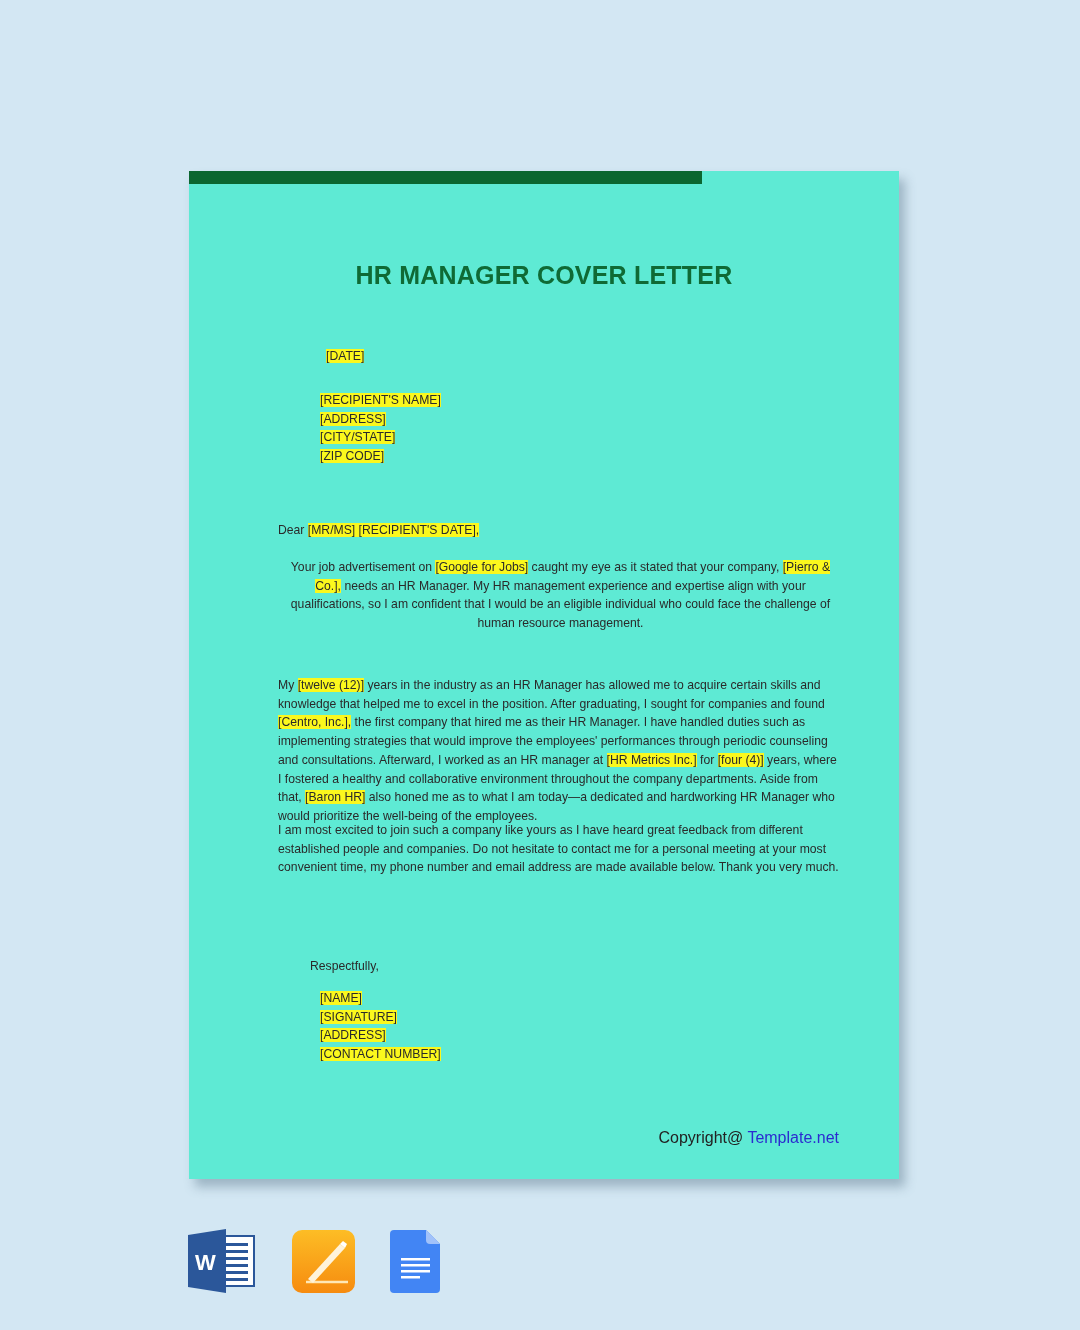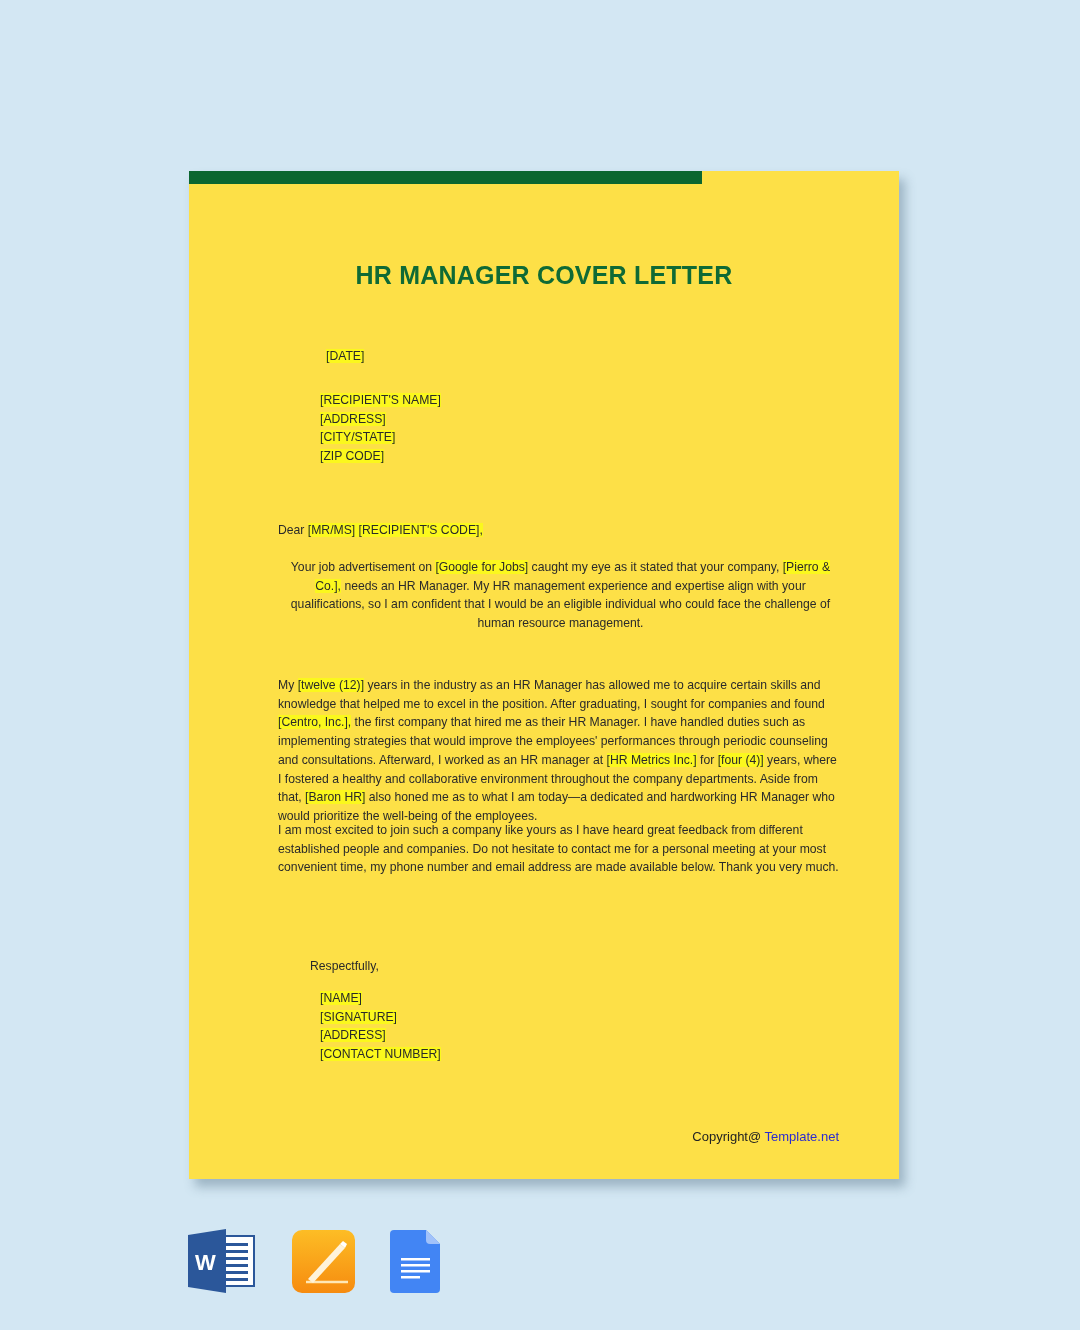--- a/index.html
+++ b/index.html
@@ -7,21 +7,21 @@
     width: 1080px; height: 1330px;
     background: #d3e7f3;
     position: relative;
     overflow: hidden;
     font-family: "Liberation Sans", "DejaVu Sans", sans-serif;
   }
   .page {
     position: absolute;
     left: 189px; top: 171px;
     width: 710px; height: 1008px;
-    background: #fde047;
+    background: #5eead4;
     box-shadow: 6px 8px 10px rgba(90, 120, 140, 0.45);
     text-decoration: underline;
   }
   .top-bar {
     position: absolute; left: 0; top: 0;
     width: 513px; height: 13px;
     background: #0b6630;
   }
   .title {
     position: absolute; left: 0; right: 0; top: 90px;
@@ -41,21 +41,21 @@
   .date { top: 176px; padding-left: 48px; }
   .recipient { top: 220px; }
   .salutation { top: 350px; }
   .p1 { top: 387px; text-align: center; }
   .p2 { top: 482px; margin-top: 23px; }
   .p3 { top: 650px; }
   .closing { top: 786px; margin-left: 32px; }
   .signature { top: 818px; }
   .copyright {
     position: absolute; right: 60px; top: 958px;
-    font-size: 13px; color: #222;
+    font-size: 16px; color: #222;
     font-family: "Liberation Sans", sans-serif;
   }
   .copyright .brand { color: #2b2bd0; }
   .app-icon { position: absolute; }
 </style>
 </head>
 <body>
 
 <div class="page">
   <div class="top-bar"></div>
@@ -66,21 +66,21 @@
   </div>
 
   <div class="body-text recipient">
     <span class="line"><span class="hl">[RECIPIENT'S NAME]</span></span>
     <span class="line"><span class="hl">[ADDRESS]</span></span>
     <span class="line"><span class="hl">[CITY/STATE]</span></span>
     <span class="line"><span class="hl">[ZIP CODE]</span></span>
   </div>
 
   <div class="body-text salutation">
-    <span>Dear </span><span class="hl">[MR/MS] [RECIPIENT'S CODE],</span>
+    <span>Dear </span><span class="hl">[MR/MS] [RECIPIENT'S DATE],</span>
   </div>
 
   <p class="block body-text p1">
     <span>Your job advertisement on </span><span class="hl">[Google for Jobs]</span><span> caught my eye as it stated that your company, </span><span class="hl">[Pierro &amp; Co.],</span><span> needs an HR Manager. My HR management experience and expertise align with your qualifications, so I am confident that I would be an eligible individual who could face the challenge of human resource management.</span>
   </p>
 
   <p class="block body-text p2">
     <span>My </span><span class="hl">[twelve (12)]</span><span> years in the industry as an HR Manager has allowed me to acquire certain skills and knowledge that helped me to excel in the position. After graduating, I sought for companies and found </span><span class="hl">[Centro, Inc.],</span><span> the first company that hired me as their HR Manager. I have handled duties such as implementing strategies that would improve the employees' performances through periodic counseling and consultations. Afterward, I worked as an HR manager at </span><span class="hl">[HR Metrics Inc.]</span><span> for </span><span class="hl">[four (4)]</span><span> years, where I fostered a healthy and collaborative environment throughout the company departments. Aside from that, </span><span class="hl">[Baron HR]</span><span> also honed me as to what I am today—a dedicated and hardworking HR Manager who would prioritize the well-being of the employees.</span>
   </p>
 

